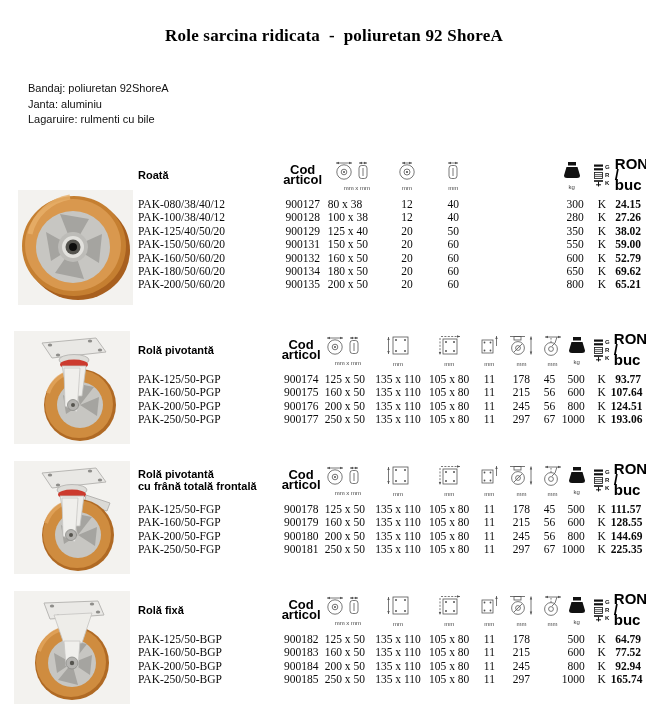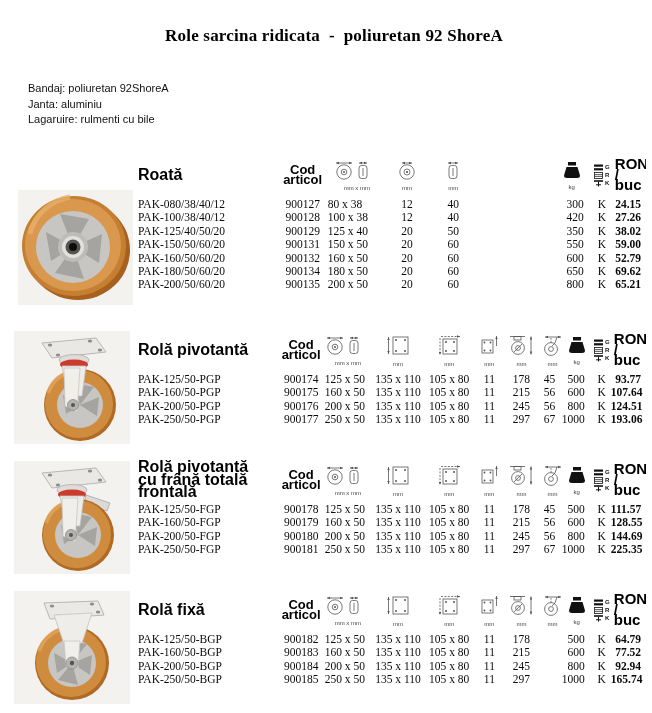--- a/index.html
+++ b/index.html
@@ -14,21 +14,21 @@
   }
   .meta{position:absolute;left:28px;top:81px;font-size:11px;line-height:15.5px;color:#111;}
   .section{position:absolute;left:0;width:652px;height:175px;}
   .photo{position:absolute;}
   table.spec{
     position:absolute;left:138px;top:0;width:508px;
     border-collapse:collapse;table-layout:fixed;
   }
   th,td{padding:0;font-weight:normal;vertical-align:middle;overflow:hidden;}
   thead th{height:46px;text-align:center;vertical-align:middle;}
-  .sec-title{font-size:16px;font-weight:bold;text-align:left;line-height:12.5px;vertical-align:middle;}
+  .sec-title{font-size:11px;font-weight:bold;text-align:left;line-height:12.5px;vertical-align:middle;}
   .cod-label{font-size:13px;font-weight:bold;line-height:10.5px;text-align:center;}
   tbody td{
     height:13.4px;font-family:"Liberation Serif",serif;font-size:11.5px;
     line-height:13.4px;white-space:nowrap;color:#0a0a0a;
   }
   .c-name{text-align:left;}
   .c-cod{text-align:center;margin-top:24px;}
   .c-size{text-align:left;padding-left:1px;}
   .c-bore,.c-hub,.c-plate,.c-bolt,.c-hole,.c-height,.c-offset,.c-bearing{text-align:center;}
   .c-kg{text-align:right;padding-right:8px;}
@@ -260,21 +260,21 @@
             <td class="c-bearing">K</td>
             <td class="c-price">24.15</td>
           </tr>
           <tr>
             <td class="c-name">PAK-100/38/40/12</td>
             <td class="c-cod">900128</td>
             <td class="c-size">100 x 38</td>
             <td class="c-bore">12</td>
             <td class="c-hub">40</td>
             <td class="c-spacer"></td>
-            <td class="c-kg">420</td>
+            <td class="c-kg">280</td>
             <td class="c-bearing">K</td>
             <td class="c-price">27.26</td>
           </tr>
           <tr>
             <td class="c-name">PAK-125/40/50/20</td>
             <td class="c-cod">900129</td>
             <td class="c-size">125 x 40</td>
             <td class="c-bore">20</td>
             <td class="c-hub">50</td>
             <td class="c-spacer"></td>

